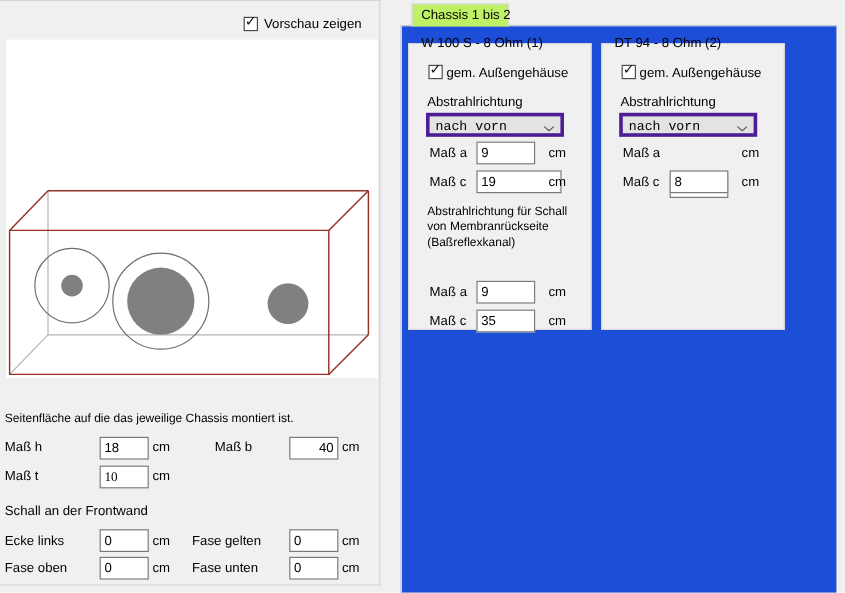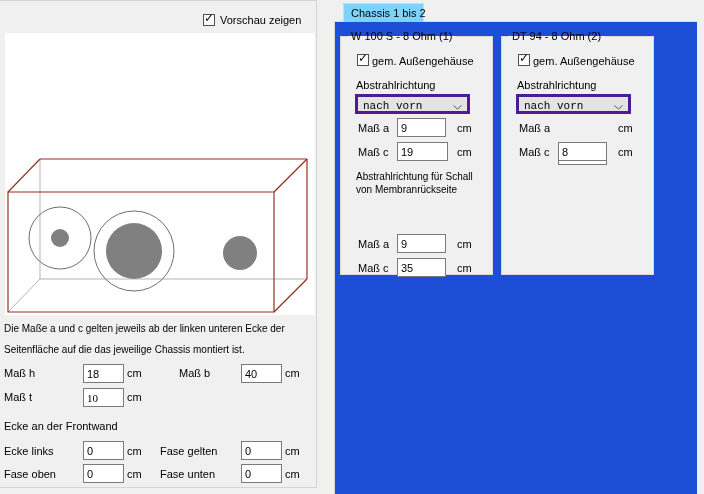--- a/index.html
+++ b/index.html
@@ -39,21 +39,21 @@
   .dropdown {
     position:absolute; height:20px; box-sizing:border-box;
     background:#e3e3e3; border:3px solid #4c1d95;
     padding:3px 16px 0 5px; overflow:hidden; white-space:nowrap;font-family:Liberation Mono, monospace;
   }
   .dropdown .chev { position:absolute; right:5px; top:8px; }
 
   
   .tab {
     position:absolute; left:343px; top:3px; width:81px; height:19px; box-sizing:border-box;
-    background:#7dd3fc; border:1px solid #d9d9d9; border-bottom:none;
+    background:#bef264; border:1px solid #d9d9d9; border-bottom:none;
     padding:3px 0 0 7px; z-index:2; white-space:nowrap;
   }
   .tab-page {
     position:absolute; left:334px; top:21px; width:362px; height:473px;
     background:#1d4ed8; border-left:1px solid #d9d9d9; border-top:1px solid #d9d9d9;
     z-index:1;
   }
 
   
   fieldset.group {
@@ -100,36 +100,35 @@
         </g>
 
         <g stroke="none" fill="#808080">
           <circle cx="55" cy="205" r="9"></circle>
           <circle cx="129" cy="218" r="28"></circle>
           <circle cx="235" cy="220" r="17"></circle>
         </g>
       </svg>
     </div>
 
-    <div class="note" style="top:322px;">Die Maße a und c gelten jeweils ab der linken unteren Ecke der</div>
     <div class="note" style="top:343px;">Seitenfläche auf die das jeweilige Chassis montiert ist.</div>
 
     <div class="lbl" style="left:4px; top:366px;">Maß h</div>
     <input class="tinput" style="left: 83px; top: 363px;" value="18">
     <div class="lbl" style="left:127px; top:366px;">cm</div>
 
     <div class="lbl" style="left:179px; top:366px;">Maß b</div>
-    <input class="tinput" style="left: 241px; top: 363px;" value="40">
+    <input class="tinput" style="left: 241px; top: 363px; text-align: right;" value="40">
     <div class="lbl" style="left:285px; top:366px;">cm</div>
 
     <div class="lbl" style="left:4px; top:390px;">Maß t</div>
     <input class="tinput" style="left: 83px; top: 387px; font-family: Liberation Serif, serif;" value="10">
     <div class="lbl" style="left:127px; top:390px;">cm</div>
 
-    <div class="lbl" style="left:4px; top:419px;">Ecke an der Frontwand</div>
+    <div class="lbl" style="left:4px; top:419px;">Schall an der Frontwand</div>
 
     <div class="lbl" style="left:4px; top:444px;">Ecke links</div>
     <input class="tinput" style="left: 83px; top: 440px;" value="0">
     <div class="lbl" style="left:127px; top:444px;">cm</div>
 
     <div class="lbl" style="left:160px; top:444px;">Fase gelten</div>
     <input class="tinput" style="left: 241px; top: 440px;" value="0">
     <div class="lbl" style="left:285px; top:444px;">cm</div>
 
     <div class="lbl" style="left:4px; top:467px;">Fase oben</div>
@@ -161,26 +160,27 @@
         <svg class="chev" width="9" height="5" viewBox="0 0 9 5">
           <path d="M0.5 0.5 L4.5 4 L8.5 0.5" fill="none" stroke="#565656" stroke-width="1"></path>
         </svg>
       </div>
 
       <div class="lbl" style="left:17px; top:80px;">Maß a</div>
       <input class="tinput" style="left: 56px; top: 76px; width: 49px;" value="9">
       <div class="lbl" style="left:116px; top:80px;">cm</div>
 
       <div class="lbl" style="left:17px; top:104px;">Maß c</div>
-      <input class="tinput" style="left: 56px; top: 100px; width: 51px;" value="19">
+      <input class="tinput" style="left: 56px; top: 100px; width: 71px;" value="19">
       <div class="lbl" style="left:116px; top:104px;">cm</div>
 
       <div class="wrap3" style="top:128px;">
         <div>Abstrahlrichtung für Schall</div>
         <div>von Membranrückseite</div>
+        <div>(Baßreflexkanal)</div>
       </div>
 
 
       <div class="lbl" style="left:17px; top:196px;">Maß a</div>
       <input class="tinput" style="left: 56px; top: 192px; width: 49px;" value="9">
       <div class="lbl" style="left:116px; top:196px;">cm</div>
 
       <div class="lbl" style="left:17px; top:220px;">Maß c</div>
       <input class="tinput" style="left: 56px; top: 216px; width: 49px;" value="35">
       <div class="lbl" style="left:116px; top:220px;">cm</div>

